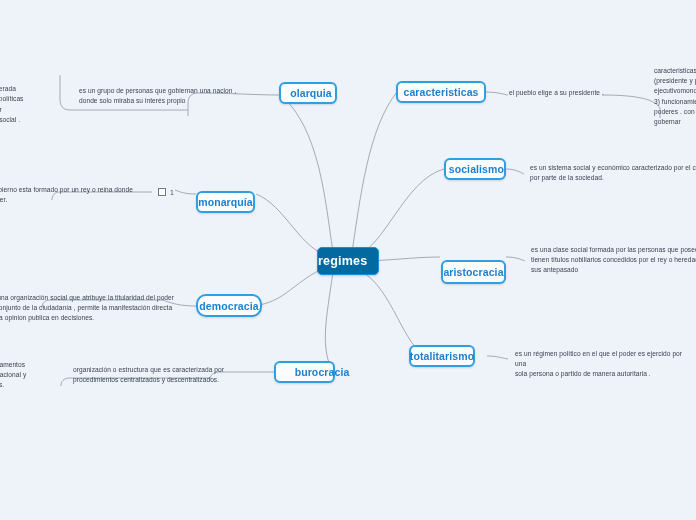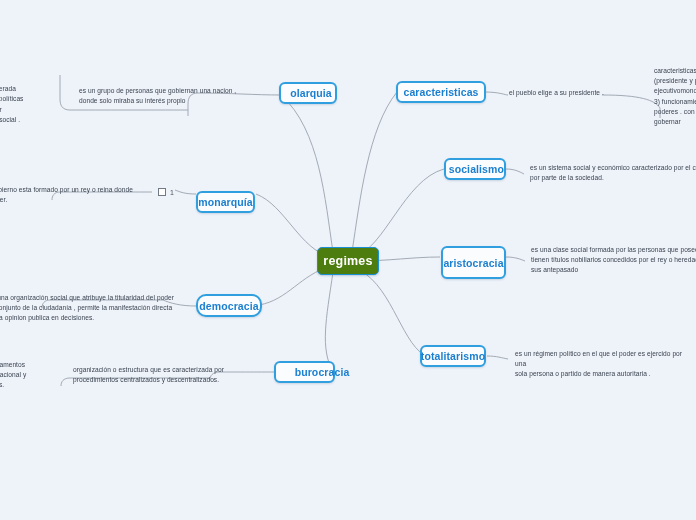--- a/index.html
+++ b/index.html
@@ -21,30 +21,30 @@
     top: 0;
     width: 696px;
     height: 520px;
     pointer-events: none;
   }
 
   
   .root-node {
     position: absolute;
     box-sizing: border-box;
-    background: #4d7c0f;
+    background: #0369a1;
     border: 1px solid #1b8fd4;
     border-radius: 5px;
     color: #ffffff;
     font-weight: bold;
     font-size: 12.5px;
     letter-spacing: 0.2px;
     display: flex;
     align-items: center;
-    justify-content: center;
+    justify-content: flex-start;
     box-shadow: 0 1px 2px rgba(20,60,110,0.22);
   }
 
   
   .topic-node {
     position: absolute;
     box-sizing: border-box;
     background: #fbfcfe;
     border: 2px solid #2f9fe0;
     border-radius: 6px;
@@ -170,35 +170,35 @@
   <div class="topic-node" style="left:196px; top:191px; width:59px; height:22px;">
     <span>monarquía</span>
   </div>
   <div class="marker" style="left:158px; top:188px;">
     <span class="box"></span>
     <span>1</span>
   </div>
   <div class="note clipped-left" style="left:-24px; top:185px; width:175px;">a de gobierno esta formado por un rey o reina donde
 o el poder.</div>
 
-  <div class="topic-node" style="left:441px; top:246px; width:65px; height:33px;">
+  <div class="topic-node" style="left:441px; top:260px; width:65px; height:24px;">
     <span>aristocracia</span>
   </div>
   <div class="note" style="left:531px; top:245px; width:180px;">es una clase social formada por las personas que poseen o
 tienen títulos nobiliarios concedidos por el rey o heredados
 sus antepasado</div>
 
   <div class="topic-node" style="left:196px; top:294px; width:66px; height:23px;border-radius:10px;">
     <span>democracia</span>
   </div>
   <div class="note clipped-left" style="left:-8px; top:293px; width:185px;">s una organización social que atribuye la titularidad del poder
 l conjunto de la ciudadanía , permite la manifestación directa
 e la opinion publica en decisiones.</div>
 
-  <div class="topic-node" style="left:420px; top:345px; width:66px; height:22px;">
+  <div class="topic-node" style="left:409px; top:345px; width:66px; height:22px;">
     <span>totalitarismo</span>
   </div>
   <div class="note" style="left:515px; top:349px; width:180px;">es un régimen político en el que el poder es ejercido por una
 sola persona o partido de manera autoritaria .</div>
 
   <div class="topic-node" style="left:274px; top:361px; width:61px; height:22px;padding-left:35px;">
     <span>burocracia</span>
   </div>
   <div class="note" style="left:73px; top:365px; width:160px;">organización o estructura que es  caracterizada por
 procedimientos centralizados y descentralizados.</div>

